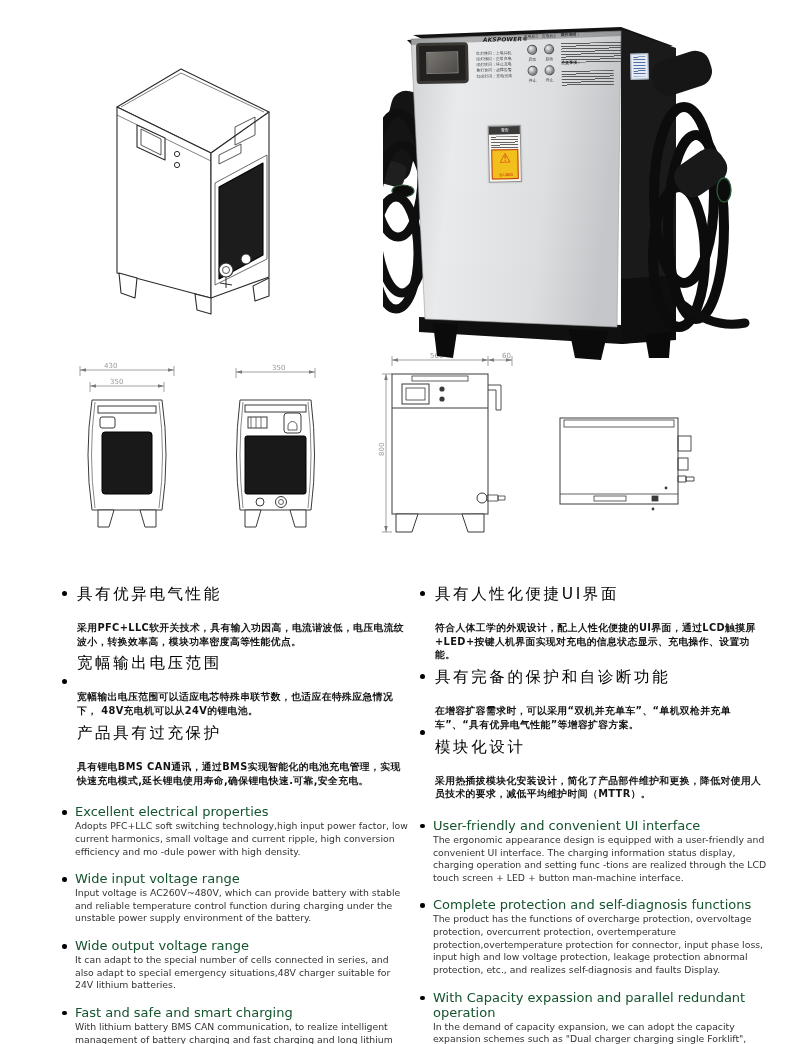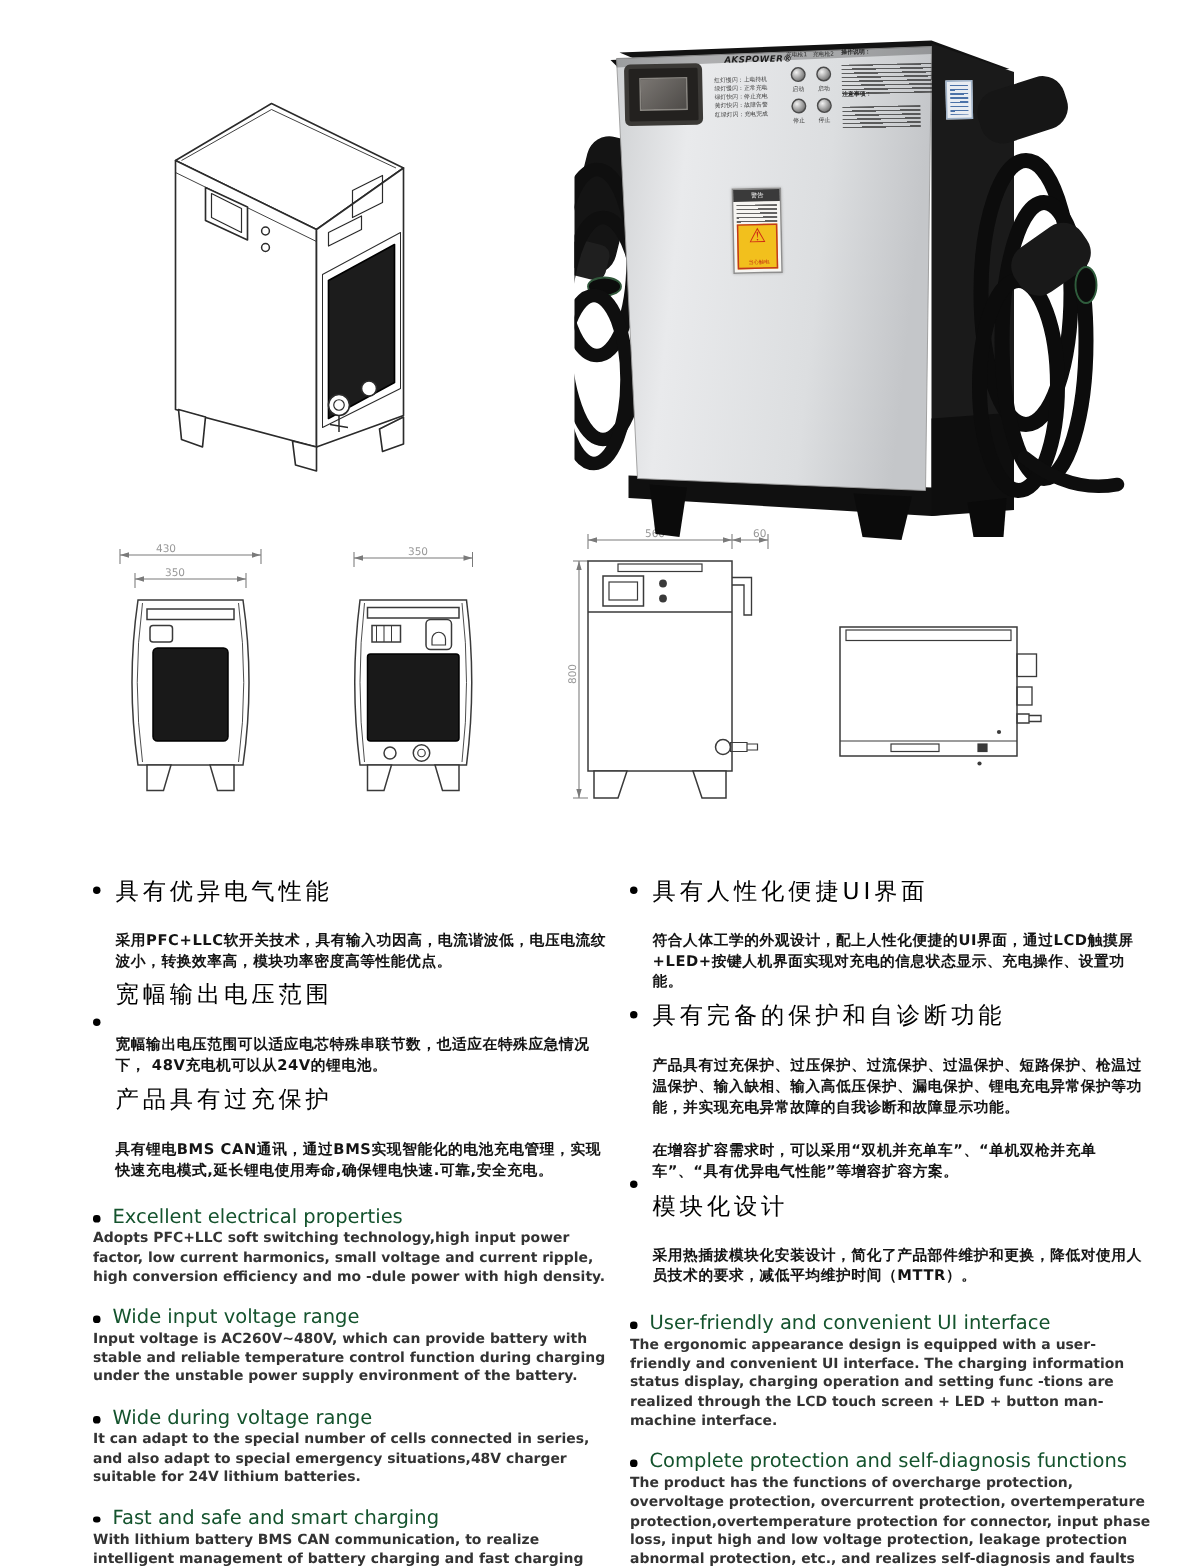--- a/index.html
+++ b/index.html
@@ -57,21 +57,21 @@
   .fcol-left { left:60px; width:350px; }
   .fcol-right { left:418px; width:352px; }
   .cnHead { position:relative; padding-left:17px; font-size:15.5px; font-weight:normal;
             letter-spacing:2.6px; color:#000; margin:5px 0 1px 0; }
   .enHead { position:relative; padding-left:15px; font-size:13px; color:#14532d; margin:13px 0 1px 0; }
   .bdot { position:absolute; left:2px; top:7px; width:5px; height:5px; border-radius:50%; background:#000; }
   .enHead .bdot { top:6px; width:4.5px; height:4.5px; }
   .low .bdot { top:26px; }
   .cnBody { font-size:9.8px; font-weight:bold; letter-spacing:0.4px; line-height:1.4;
             color:#141414; margin:16px 0 3px 17px; }
-  .enBody { font-size:9.3px; line-height:1.36; color:#333; margin:0 0 2px 2px;font-weight:bold; }
+  .enBody { font-size:9.3px; line-height:1.36; color:#333; margin:0 0 2px 15px; }
   .en-list { margin-top:17px; }
 </style>
 </head>
 <body>
 
 <div class="page">
 
   <svg class="abs" style="left:85px;top:55px;" width="235" height="260" viewBox="0 0 235 260" fill="none" stroke="#2b2b2b" stroke-width="1.1" stroke-linejoin="round">
     <path d="M32,52 L96,14 L184,57 L126,98 Z" fill="#ffffff"></path>
     <path d="M36,52 L96,18 L179,57" stroke-width="0.6"></path>
@@ -285,38 +285,37 @@
     <div class="en-list">
       <div class="enItem">
         <div class="enHead"><span class="bdot"></span><span>Excellent electrical properties</span></div>
         <div class="enBody">Adopts PFC+LLC soft switching technology,high input power factor, low current harmonics, small voltage and current ripple, high conversion efficiency and mo -dule power with high density.</div>
       </div>
       <div class="enItem">
         <div class="enHead"><span class="bdot"></span><span>Wide input voltage range</span></div>
         <div class="enBody">Input voltage is AC260V~480V, which can provide battery with stable and reliable temperature control function during charging under the unstable power supply environment of the battery.</div>
       </div>
       <div class="enItem">
-        <div class="enHead"><span class="bdot"></span><span>Wide during voltage range</span></div>
+        <div class="enHead"><span class="bdot"></span><span>Wide output voltage range</span></div>
         <div class="enBody">It can adapt to the special number of cells connected in series, and also adapt to special emergency situations,48V charger suitable for 24V lithium batteries.</div>
       </div>
       <div class="enItem">
         <div class="enHead"><span class="bdot"></span><span>Fast and safe and smart charging</span></div>
         <div class="enBody">With lithium battery BMS CAN communication, to realize intelligent management of battery charging and fast charging and long lithium battery life through BMS to ensure lithium battery with fast stable and safe.</div>
       </div>
     </div>
   </div>
 
   <div class="fcol fcol-right">
     <div class="cnItem">
       <div class="cnHead"><span class="bdot"></span><span>具有人性化便捷UI界面</span></div>
       <div class="cnBody">符合人体工学的外观设计，配上人性化便捷的UI界面，通过LCD触摸屏+LED+按键人机界面实现对充电的信息状态显示、充电操作、设置功能。</div>
     </div>
     <div class="cnItem">
       <div class="cnHead"><span class="bdot"></span><span>具有完备的保护和自诊断功能</span></div>
-      <div class="cnBody">产品具有过充保护、过压保护、过流保护、过温保护、短路保护、枪温过温保护、输入缺相、输入高低压保护、漏电保护、锂电充电异常保护等功能，并实现充电异常故障的自我诊断和故障显示功能。</div>
     </div>
     <div class="cnItem low">
       <div class="cnHead"><span class="bdot"></span></div>
       <div class="cnBody">在增容扩容需求时，可以采用“双机并充单车”、“单机双枪并充单车”、“具有优异电气性能”等增容扩容方案。</div>
     </div>
     <div class="cnItem nobullet">
       <div class="cnHead"><span>模块化设计</span></div>
       <div class="cnBody">采用热插拔模块化安装设计，简化了产品部件维护和更换，降低对使用人员技术的要求，减低平均维护时间（MTTR）。</div>
     </div>
     <div class="en-list">

